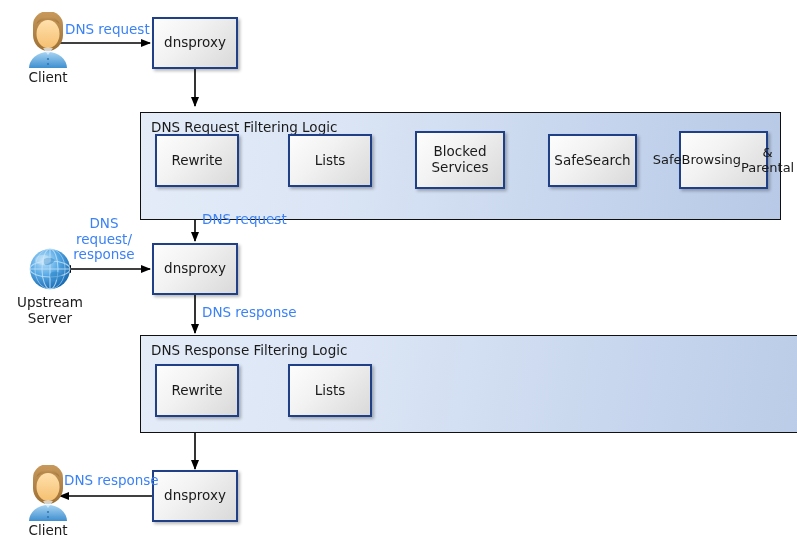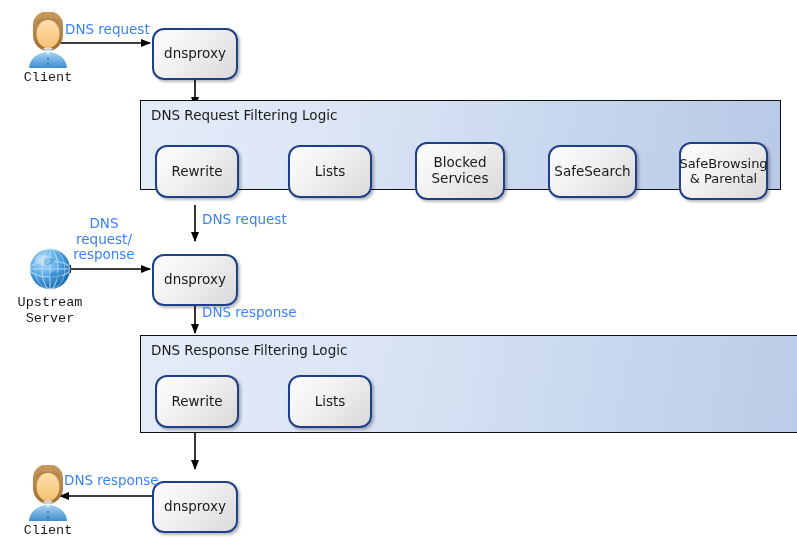--- a/index.html
+++ b/index.html
@@ -26,32 +26,31 @@
     width: 797px;
     height: 558px;
     pointer-events: none;
   }
 
   
   .node {
     position: absolute;
     box-sizing: border-box;
     border: 2px solid #1f3f87;
-    border-radius: 12px;
+    border-radius: 0;
     background: linear-gradient(135deg, #fdfdfd 0%, #f2f2f2 40%, #d9d9d9 100%);
     box-shadow: 2px 2px 3px rgba(0,0,0,0.28);
     display: flex;
     align-items: center;
     justify-content: center;
     text-align: center;
     color: #1a1a1a;
     font-size: 13.5px;
     line-height: 1.18;
     z-index: 3;
-    margin-top: 11px;
   }
   .node span { display: block; }
 
   
   .group {
     position: absolute;
     box-sizing: border-box;
     border: 1.5px solid #101010;
     background: linear-gradient(100deg, #e4ecf8 0%, #dbe5f5 30%, #c3d3ec 75%, #b7c9e6 100%);
     z-index: 1;
@@ -82,21 +81,20 @@
     z-index: 2;
   }
   .actor-caption {
     position: absolute;
     font-size: 13.5px;
     color: #1a1a1a;
     text-align: center;
     line-height: 1.15;
     white-space: pre;
     z-index: 2;
-    font-family: Liberation Mono, monospace;
   }
 </style>
 </head>
 <body>
 
 <div id="canvas">
 
   <svg class="edges" viewBox="0 0 797 558" xmlns="http://www.w3.org/2000/svg">
     <defs>
       <marker id="arrow" markerWidth="10" markerHeight="8" refX="9" refY="4" orient="auto" markerUnits="userSpaceOnUse">
@@ -155,42 +153,42 @@
     </svg>
   </div>
   <div class="actor-caption" style="left:8px; top:70px; width:80px;">Client</div>
 
   <div class="label" style="left:65px; top:22px;">DNS request</div>
 
   <div class="node" style="left:152px; top:17px; width:86px; height:52px;">
     <span>dnsproxy</span>
   </div>
 
-  <div class="group" style="left:140px; top:100px; width:641px; height:90px;">
+  <div class="group" style="left:140px; top:112px; width:641px; height:108px;">
     <div class="group-title">DNS Request Filtering Logic</div>
   </div>
 
   <div class="node" style="left:155px; top:134px; width:84px; height:53px;">
     <span>Rewrite</span>
   </div>
 
   <div class="node" style="left:288px; top:134px; width:84px; height:53px;">
     <span>Lists</span>
   </div>
 
   <div class="node" style="left:548px; top:134px; width:89px; height:53px;">
     <span>SafeSearch</span>
   </div>
 
   <div class="node" style="left:415px; top:131px; width:90px; height:58px; flex-direction:column;">
     <span>Blocked</span>
     <span>Services</span>
   </div>
 
-  <div class="node" style="left:679px; top:131px; width:89px; height:58px; flex-direction:column; font-size:13px;">
+  <div class="node" style="left:679px; top:131px; width:89px; height:58px; flex-direction:row; font-size:13px;">
     <span>SafeBrowsing</span>
     <span>&amp; Parental</span>
   </div>
 
   <div class="label" style="left:202px; top:212px;">DNS request</div>
 
   <div class="label center" style="left:64px; top:216px; width:80px;">DNS
 request/
 response</div>
 

